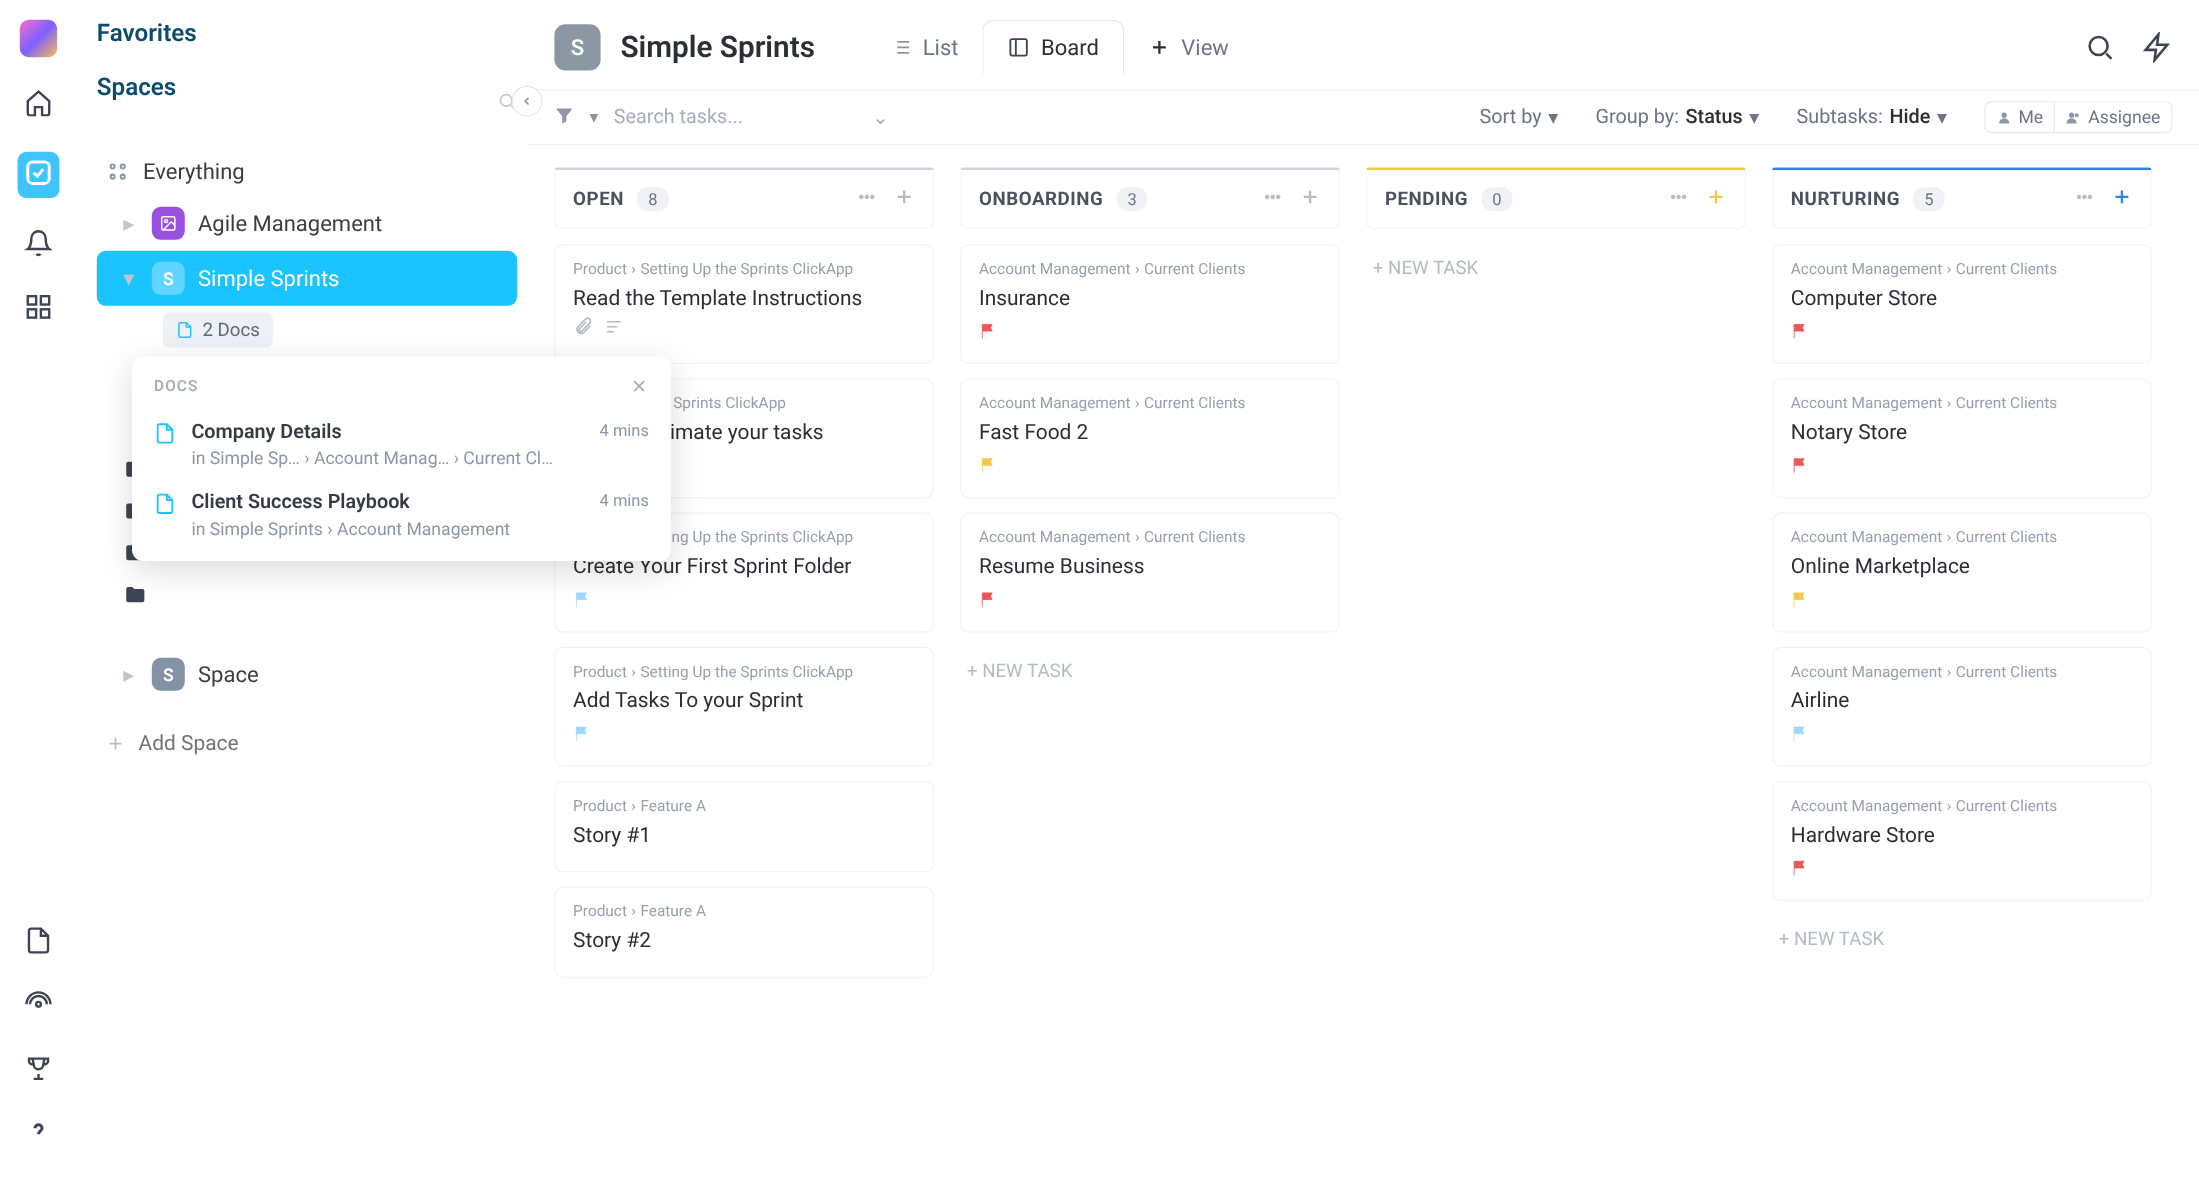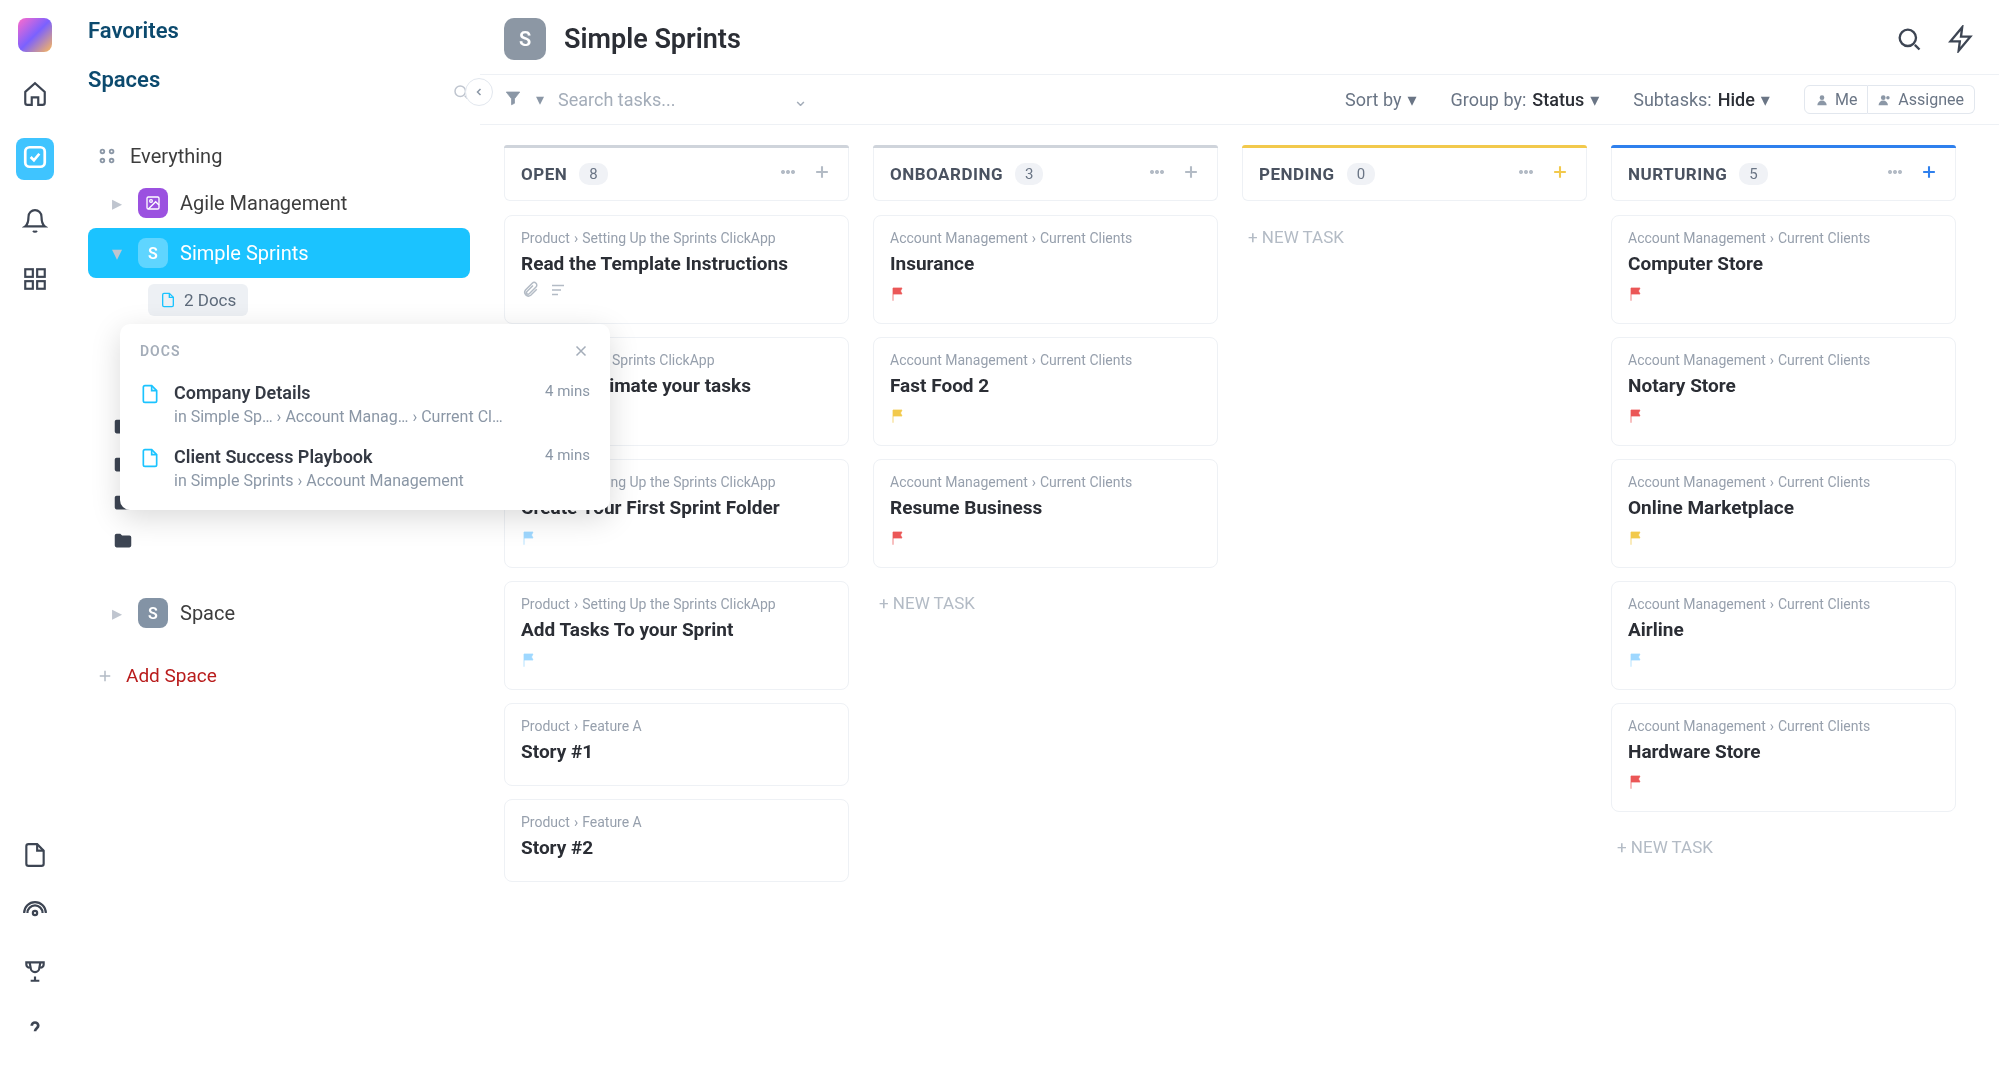--- a/index.html
+++ b/index.html
@@ -25,21 +25,21 @@
 .sb-row.everything svg.lead { stroke:#8b97a6; }
 .sb-row.indent { padding-left: 24px; }
 .space-icon { width:30px; height:30px; border-radius:8px; display:flex; align-items:center; justify-content:center; color:#fff; font-weight:600; font-size:16px; }
 .space-icon.purple{ background:#9b51e0;}
 .space-icon.gray{ background:#8393a5;}
 .sb-row.selected { background:#1bc3ff; color:#fff; }
 .sb-row.selected .space-icon{ background:rgba(255,255,255,0.3);}
 .docs-pill { margin-left:60px; display:inline-flex; align-items:center; gap:8px; background:#edf0f4; padding:6px 12px; border-radius:6px; font-size:17px; color:#5d6a7a; margin-top:6px; margin-bottom:12px;}
 .folder-row { display:flex; align-items:center; gap:10px; padding:8px 8px 8px 24px; font-size:19px; color:#3d3d3d;}
 .folder-row svg{ width:22px; height:22px;}
-.add-space { display:flex; align-items:center; gap:12px; padding:12px 8px; color:#b91c1c; font-size:19px; margin-top:14px;}
+.add-space { display:flex; align-items:center; gap:12px; padding:12px 8px; color:#737373; font-size:19px; margin-top:14px;}
 
 
 .docs-popover { position:absolute; left:120px; top:324px; width:490px; background:#fff; border-radius:10px; box-shadow:0 8px 30px rgba(0,0,0,0.15); padding:18px 20px 10px; z-index:50; }
 .docs-popover .hdr{ display:flex; justify-content:space-between; align-items:center; margin-bottom:12px;}
 .docs-popover .hdr span{ font-size:14px; letter-spacing:1px; color:#a4adb9; font-weight:600;}
 .docs-popover .hdr svg{ width:18px; height:18px; stroke:#a4adb9;}
 .doc-item{ display:flex; gap:14px; padding:10px 0;}
 .doc-item .doc-ico svg{ width:20px; height:24px;}
 .doc-item .doc-main{ flex:1;}
 .doc-item .doc-title{ font-size:18px; font-weight:600; color:#353a44; margin-bottom:4px;}
@@ -80,21 +80,21 @@
 .col-head .count{ background:#f0f2f6; border-radius:10px; padding:2px 10px; font-size:15px; color:#6a7585;}
 .col-head .acts{ margin-left:auto; display:flex; align-items:center; gap:14px;}
 .col-head .acts svg{ width:20px; height:20px; stroke:#b3bbc5;}
 .col-head .acts .plus-y svg{ stroke:#f2c94c;}
 .col-head .acts .plus-b svg{ stroke:#2f80ed;}
 
 .cards{ display:flex; flex-direction:column; gap:13px; margin-top:14px;}
 .card{ background:#fff; border:1px solid #eef1f5; border-radius:8px; padding:14px 16px 16px;}
 .crumb{ font-size:14px; color:#97a0ad; margin-bottom:6px;}
 .crumb .sep{ margin:0 4px;}
-.card-title{ font-size:19px; color:#2b2e35; font-weight:700; margin-bottom:6px; display:flex; align-items:center; gap:8px;}
+.card-title{ font-size:19px; color:#2b2e35; font-weight:400; margin-bottom:6px; display:flex; align-items:center; gap:8px;}
 .card-icons{ display:flex; gap:10px; margin-bottom:8px;}
 .card-icons svg{ width:18px; height:18px; stroke:#b3bbc5;}
 .flag{ margin-top:10px;}
 .flag svg{ width:18px; height:18px;}
 .flag.red svg{ fill:#eb5757; stroke:#eb5757;}
 .flag.yellow svg{ fill:#f2c94c; stroke:#f2c94c;}
 .flag.light svg{ fill:#9fd8ff; stroke:#9fd8ff;}
 .new-task{ font-size:17px; color:#b3bbc5; padding:12px 6px;}
 </style>
 </head>
@@ -249,20 +249,41 @@
 <div class="main">
   <div class="collapse-btn">
       <svg width="12" height="12" viewBox="0 0 24 24" fill="none" stroke="#8b97a6" stroke-width="3">
         <path d="M15 18l-6-6 6-6"></path>
       </svg>
     </div>
 
   <div class="topbar">
     <div class="title-ico">S</div>
     <div class="title">Simple Sprints</div>
+    <div class="view-tabs">
+      <div class="view-tab">
+        <svg viewBox="0 0 24 24" fill="none" stroke="#8b97a6" stroke-width="2">
+            <path d="M8 6h13M8 12h13M8 18h13M3 6h.01M3 12h.01M3 18h.01"></path>
+          </svg>
+        <span>List</span>
+      </div>
+      <div class="view-tab active">
+        <svg viewBox="0 0 24 24" fill="none" stroke="#3d4553" stroke-width="2">
+            <rect x="3" y="3" width="18" height="18" rx="2"></rect>
+            <path d="M9 3v18"></path>
+          </svg>
+        <span>Board</span>
+      </div>
+      <div class="view-tab add">
+        <svg viewBox="0 0 24 24" fill="none" stroke-width="2.5">
+            <path d="M12 5v14M5 12h14"></path>
+          </svg>
+        <span>View</span>
+      </div>
+    </div>
     <div class="right">
       <svg viewBox="0 0 24 24" fill="none" stroke-width="2">
           <circle cx="11" cy="11" r="7"></circle>
           <path d="M21 21l-4-4"></path>
         </svg>
       <svg viewBox="0 0 24 24" fill="none" stroke-width="2">
           <path d="M13 2L3 14h8l-1 8 10-12h-8z"></path>
         </svg>
     </div>
   </div>

